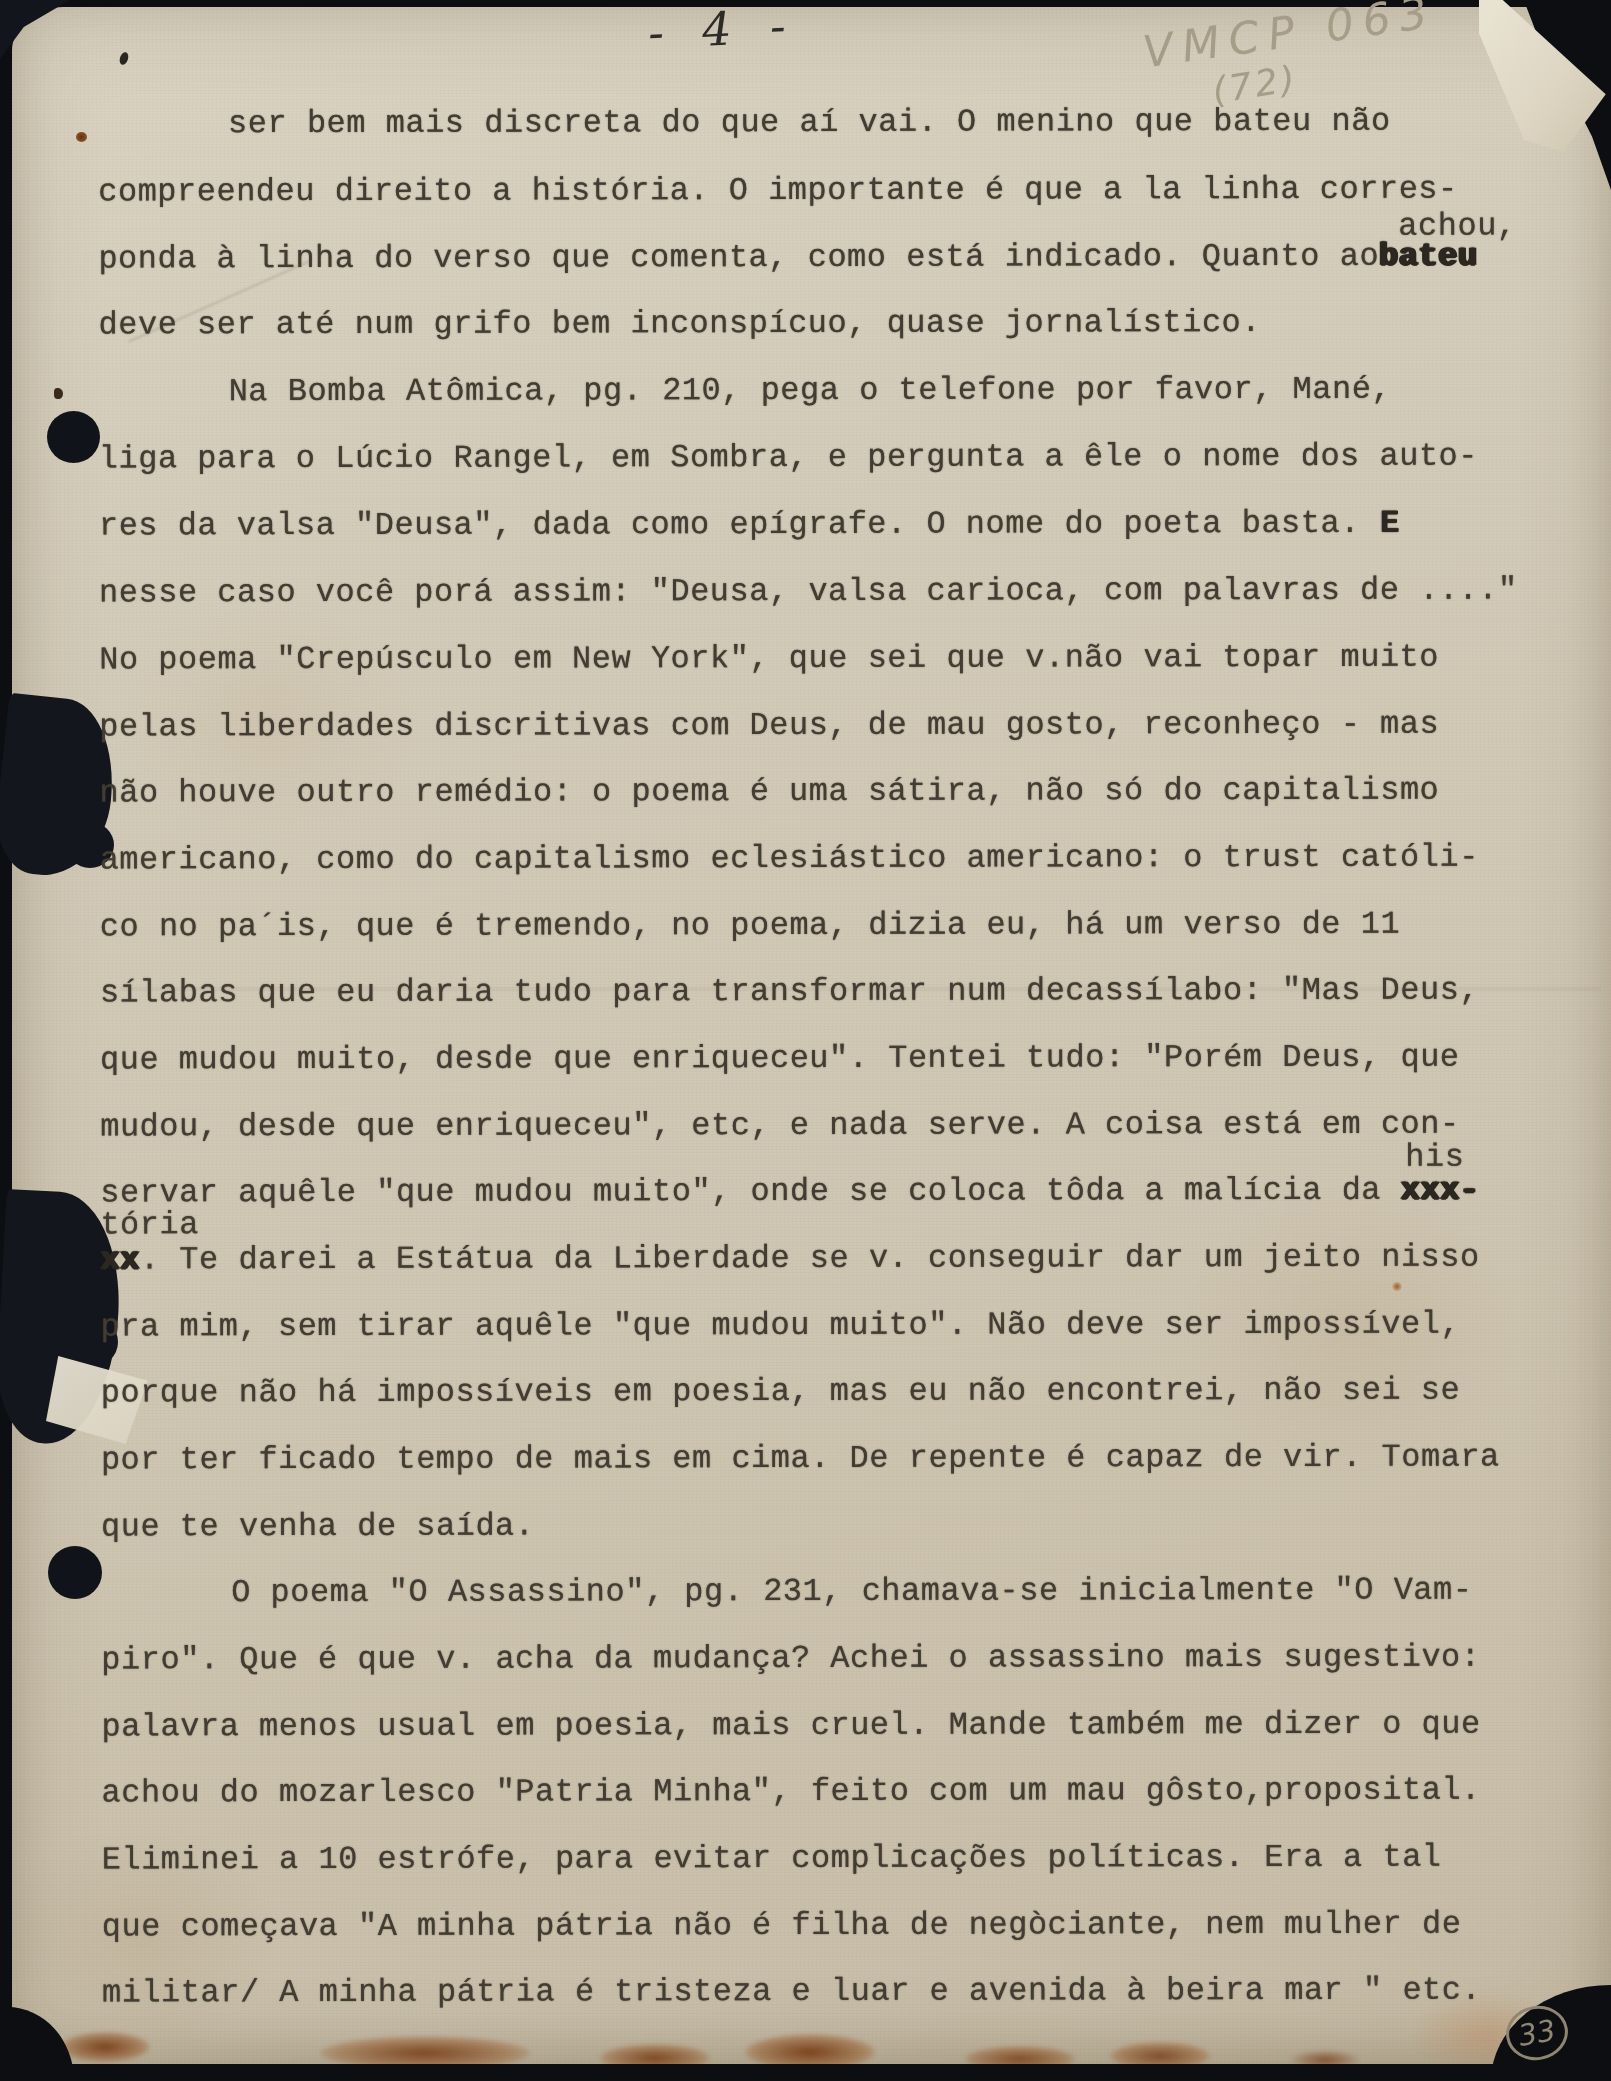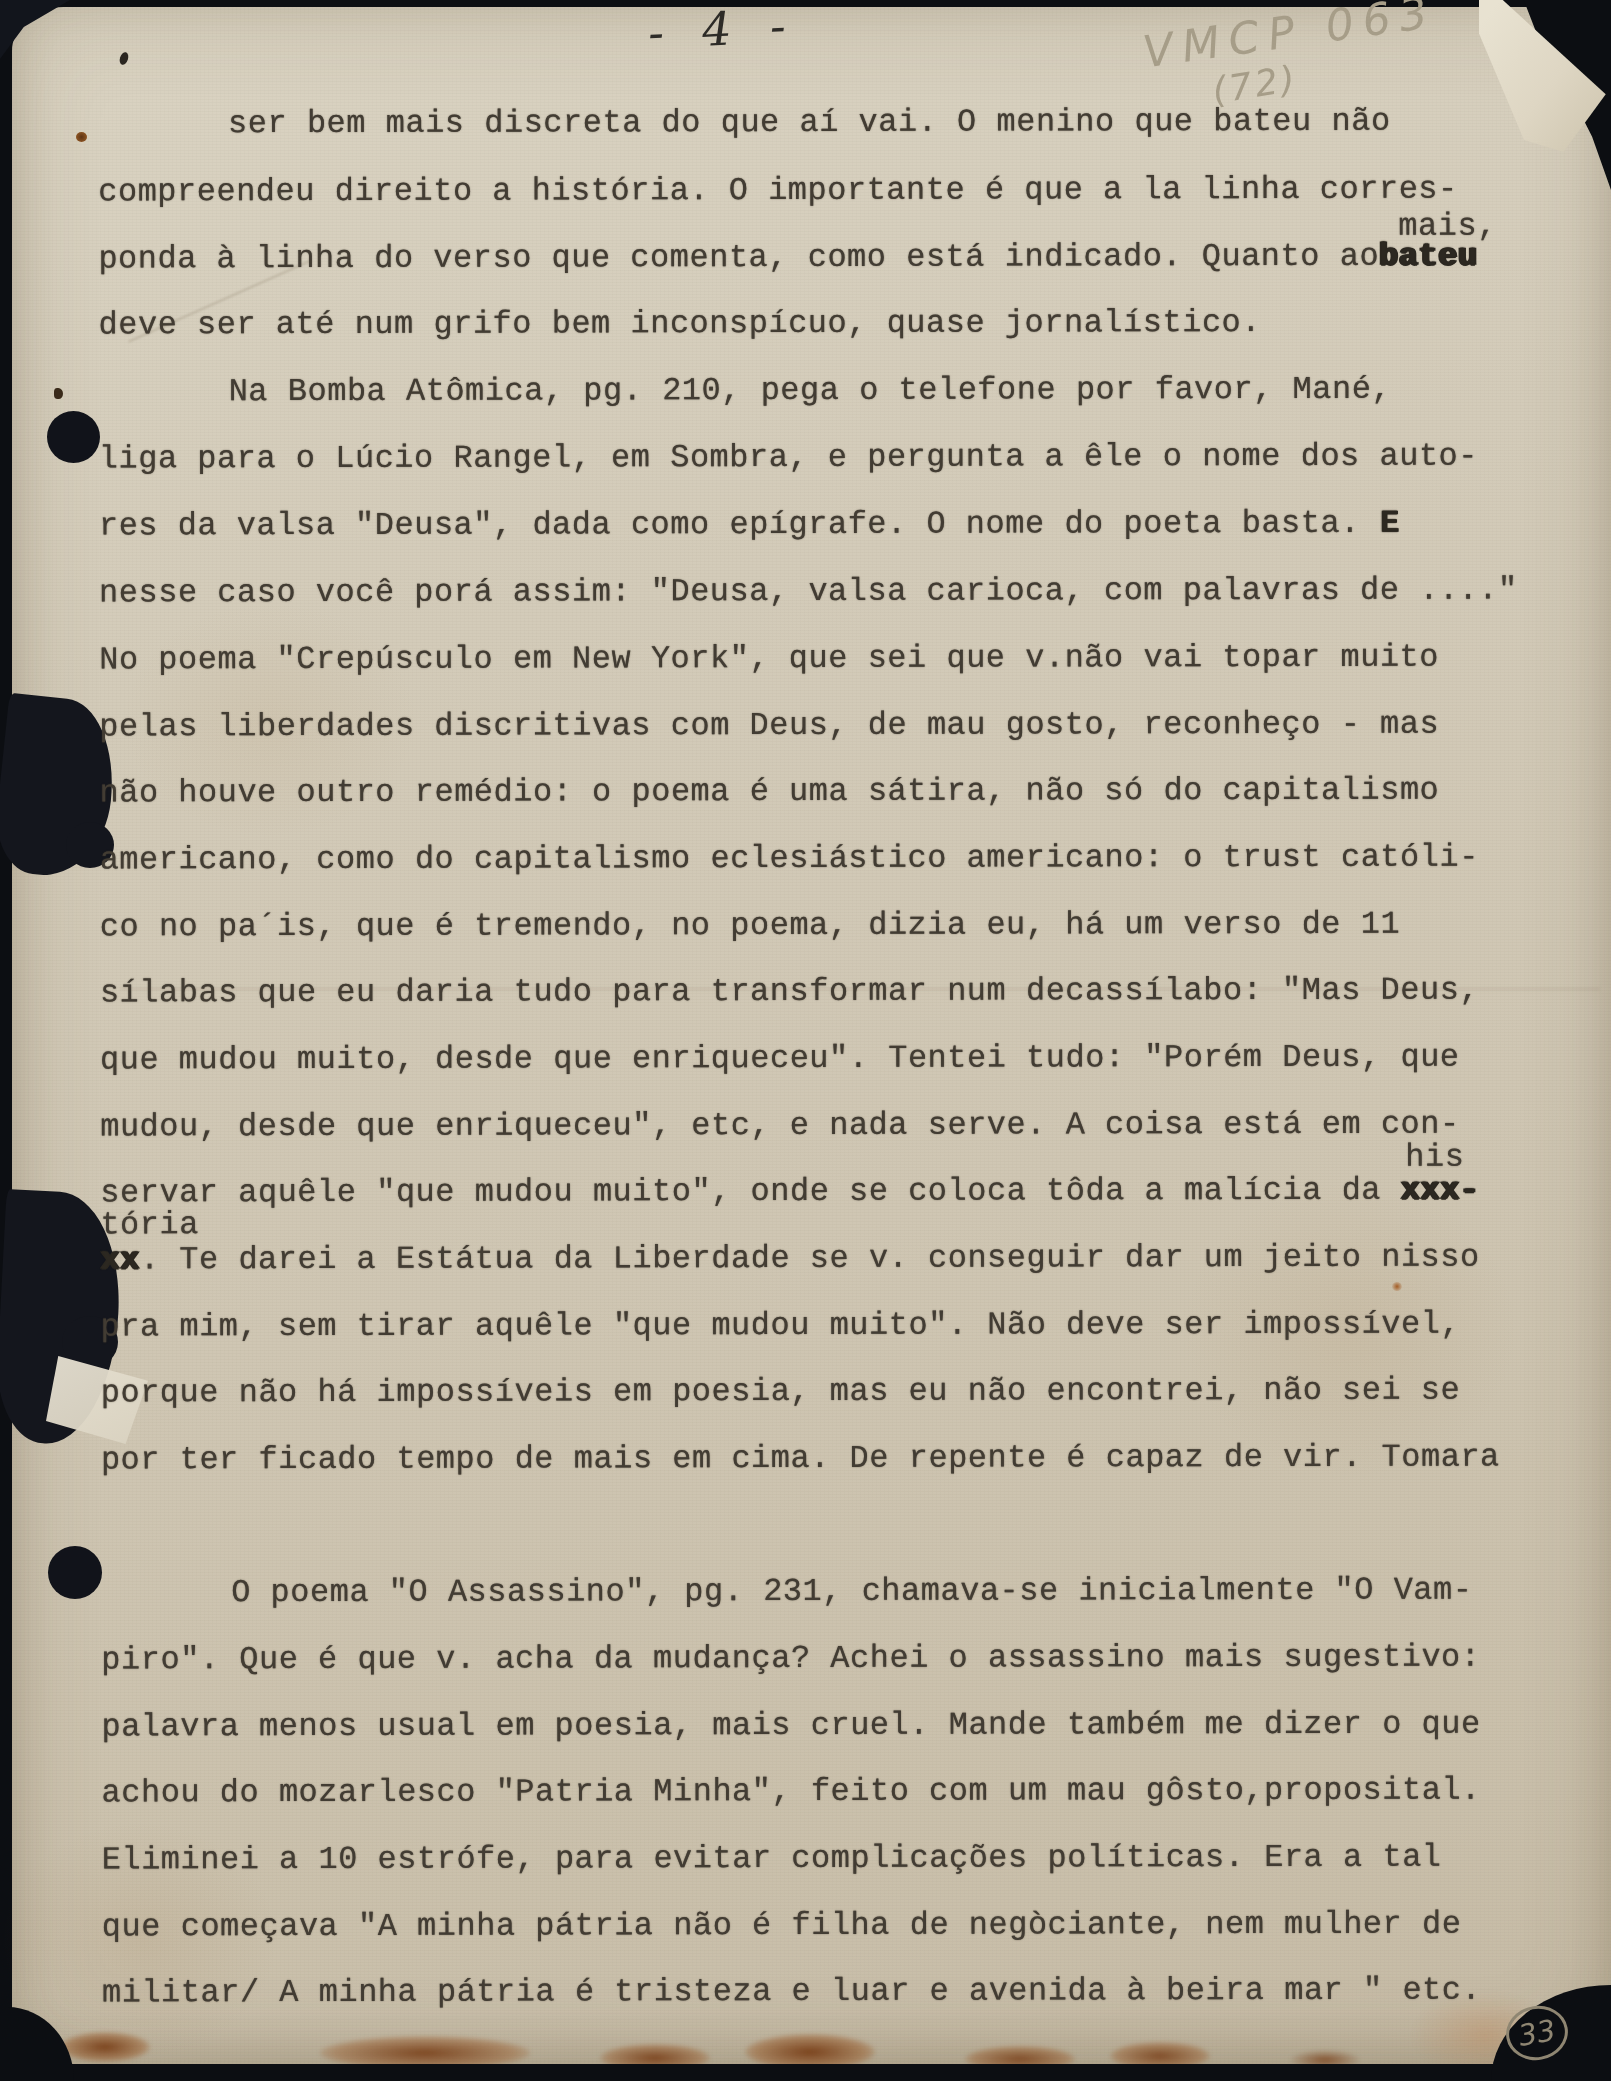--- a/index.html
+++ b/index.html
@@ -131,21 +131,21 @@
   <div id="page-number">- 4 -</div>
   <div id="archive-code">VMCP 063</div>
   <div id="archive-copy">(72)</div>
   <div id="catalog-circle">
     <span>33</span>
   </div>
 
   <div id="typed">
       <div class="tline" style="left: 230px; top: 106px;"><span>ser bem mais discreta do que aí vai. O menino que bateu não</span></div>
       <div class="tline" style="left: 100px; top: 174px;"><span>compreendeu direito a história. O importante é que a la linha corres-</span></div>
-      <div class="tline" style="left: 1400px; top: 211px;"><span>mais,</span></div>
+      <div class="tline" style="left: 1400px; top: 211px;"><span>achou,</span></div>
       <div class="tline" style="left: 100px; top: 241px;"><span>ponda à linha do verso que comenta, como está indicado. Quanto ao</span><span class="s-x">bateu</span></div>
       <div class="tline" style="left: 100px; top: 307px;"><span>deve ser até num grifo bem inconspícuo, quase jornalístico.</span></div>
       <div class="tline" style="left: 230px; top: 374px;"><span>Na Bomba Atômica, pg. 210, pega o telefone por favor, Mané,</span></div>
       <div class="tline" style="left: 100px; top: 441px;"><span>liga para o Lúcio Rangel, em Sombra, e pergunta a êle o nome dos auto-</span></div>
       <div class="tline" style="left: 100px; top: 508px;"><span>res da valsa "Deusa", dada como epígrafe. O nome do poeta basta. </span><span class="s-b">E</span></div>
       <div class="tline" style="left: 100px; top: 575px;"><span>nesse caso você porá assim: "Deusa, valsa carioca, com palavras de ...."</span></div>
       <div class="tline" style="left: 100px; top: 642px;"><span>No poema "Crepúsculo em New York", que sei que v.não vai topar muito</span></div>
       <div class="tline" style="left: 100px; top: 709px;"><span>pelas liberdades discritivas com Deus, de mau gosto, reconheço - mas</span></div>
       <div class="tline" style="left: 100px; top: 775px;"><span>não houve outro remédio: o poema é uma sátira, não só do capitalismo</span></div>
       <div class="tline" style="left: 100px; top: 842px;"><span>americano, como do capitalismo eclesiástico americano: o trust católi-</span></div>
@@ -153,20 +153,21 @@
       <div class="tline" style="left: 100px; top: 975px;"><span>sílabas que eu daria tudo para transformar num decassílabo: "Mas Deus,</span></div>
       <div class="tline" style="left: 100px; top: 1042px;"><span>que mudou muito, desde que enriqueceu". Tentei tudo: "Porém Deus, que</span></div>
       <div class="tline" style="left: 100px; top: 1109px;"><span>mudou, desde que enriqueceu", etc, e nada serve. A coisa está em con-</span></div>
       <div class="tline" style="left: 1405px; top: 1142px;"><span>his</span></div>
       <div class="tline" style="left: 100px; top: 1175px;"><span>servar aquêle "que mudou muito", onde se coloca tôda a malícia da </span><span class="s-x">xxx-</span></div>
       <div class="tline" style="left: 100px; top: 1207px;"><span>tória</span></div>
       <div class="tline" style="left: 100px; top: 1242px;"><span class="s-x">xx</span><span>. Te darei a Estátua da Liberdade se v. conseguir dar um jeito nisso</span></div>
       <div class="tline" style="left: 100px; top: 1309px;"><span>pra mim, sem tirar aquêle "que mudou muito". Não deve ser impossível,</span></div>
       <div class="tline" style="left: 100px; top: 1375px;"><span>porque não há impossíveis em poesia, mas eu não encontrei, não sei se</span></div>
       <div class="tline" style="left: 100px; top: 1442px;"><span>por ter ficado tempo de mais em cima. De repente é capaz de vir. Tomara</span></div>
+      <div class="tline" style="left: 100px; top: 1509px;"><span>que te venha de saída.</span></div>
       <div class="tline" style="left: 230px; top: 1575px;"><span>O poema "O Assassino", pg. 231, chamava-se inicialmente "O Vam-</span></div>
       <div class="tline" style="left: 100px; top: 1642px;"><span>piro". Que é que v. acha da mudança? Achei o assassino mais sugestivo:</span></div>
       <div class="tline" style="left: 100px; top: 1709px;"><span>palavra menos usual em poesia, mais cruel. Mande também me dizer o que</span></div>
       <div class="tline" style="left: 100px; top: 1775px;"><span>achou do mozarlesco "Patria Minha", feito com um mau gôsto,proposital.</span></div>
       <div class="tline" style="left: 100px; top: 1842px;"><span>Eliminei a 10 estrófe, para evitar complicações políticas. Era a tal</span></div>
       <div class="tline" style="left: 100px; top: 1909px;"><span>que começava "A minha pátria não é filha de negòciante, nem mulher de</span></div>
       <div class="tline" style="left: 100px; top: 1975px;"><span>militar/ A minha pátria é tristeza e luar e avenida à beira mar " etc.</span></div>
     </div>
 </div>
 

